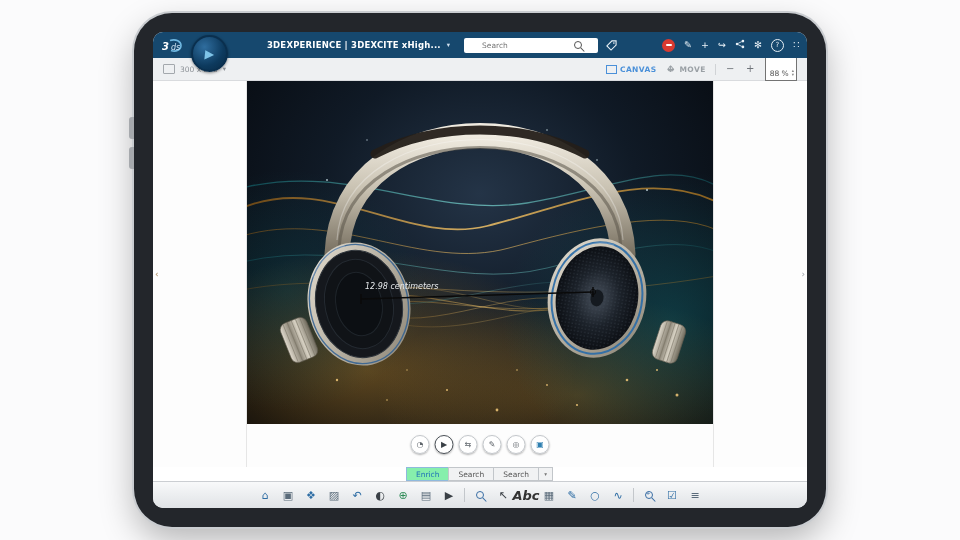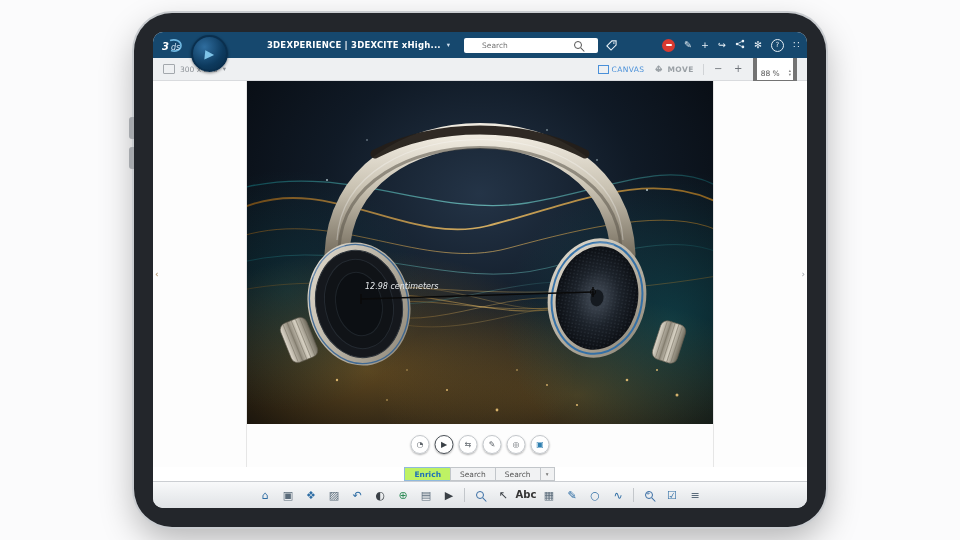--- a/index.html
+++ b/index.html
@@ -51,28 +51,28 @@
   .tb-icon{color:#e8f0f6;font-size:9.5px;line-height:1;cursor:pointer;}
   .help-ic{width:11px;height:11px;border:1px solid #e8f0f6;border-radius:50%;font-size:7px;display:flex;align-items:center;justify-content:center;}
   
   .subbar{
     height:22px;flex:0 0 auto;background:#eef0f2;border-bottom:1px solid #d9dbde;
     display:flex;align-items:center;padding:0 10px;gap:5px;color:#8d9298;
   }
   .frame-ic{width:10px;height:8px;border:1px solid #a3a8ad;border-radius:1px;}
   .size-label{font-size:7.5px;}
   .sub-right{margin-left:auto;display:flex;align-items:center;gap:9px;}
-  .canvas-mode{display:flex;align-items:center;gap:3px;color:#4a90d9;font-size:7.5px;font-weight:normal;letter-spacing:.4px;}
+  .canvas-mode{display:flex;align-items:center;gap:3px;color:#4a90d9;font-size:7.5px;font-weight:bold;letter-spacing:.4px;}
   .canvas-ic{width:9px;height:7px;border:1px solid #4a90d9;}
   .move-mode{display:flex;align-items:center;gap:3px;color:#9aa0a5;font-size:7.5px;font-weight:bold;letter-spacing:.4px;}
   .move-ic{position:relative;width:11px;height:11px;display:inline-block;}
   .move-ic span{position:absolute;left:0;top:0;width:11px;height:11px;display:flex;align-items:center;justify-content:center;font-size:9px;color:#9aa0a5;}
   .vsep{width:1px;height:11px;background:#d0d3d6;}
   .zbtn{font-size:10px;color:#6f747a;width:11px;text-align:center;cursor:pointer;line-height:1;}
-  .zoom-box{display:flex;align-items:center;background:#fff;border:4px solid #737373;height:14px;padding:8px 2px 0 4px;gap:9px;}
+  .zoom-box{display:flex;align-items:center;background:#fff;border:1px solid #737373;height:14px;padding:8px 2px 0 4px;gap:3px;}
   .zoom-val{font-size:7.5px;color:#555;}
   .stepper{display:flex;flex-direction:column;line-height:1;}
   .stepper span{font-size:4.5px;color:#888;cursor:pointer;}
   
   .canvas{flex:1;position:relative;background:#fdfdfd;display:flex;align-items:center;justify-content:center;overflow:hidden;}
   .artwork{width:466px;height:468px;position:relative;box-shadow:0 0 0 1px #e6e6e6;flex:0 0 auto;}
   .artwork svg{display:block;}
   .edge-toggle{position:absolute;top:50%;transform:translateY(-50%);font-size:9px;color:#a8885d;cursor:pointer;line-height:1;}
   .edge-toggle.left{left:2px;}
   .edge-toggle.right{right:2px;color:#9aa0a6;}
@@ -83,36 +83,36 @@
     display:flex;align-items:center;justify-content:center;font-size:8px;color:#60666c;cursor:pointer;
   }
   .fbtn.playb{border:1.5px solid #4a5056;color:#3a4046;}
   .fbtn.matb{color:#2e7fb0;}
   
   .tabstrip{height:14px;flex:0 0 auto;background:#ffffff;display:flex;align-items:center;justify-content:center;}
   .tab{
     font-size:7.5px;height:12px;display:flex;align-items:center;padding:0 9px;
     border:1px solid #c2c6ca;background:#f1f2f3;color:#555;margin-left:-1px;cursor:pointer;
   }
-  .tab.active{background:#bef264;border-color:#8fb9dd;color:#1d6fb8;font-weight:bold;}
+  .tab.active{background:#86efac;border-color:#8fb9dd;color:#1d6fb8;font-weight:normal;}
   .tab-caret{
     font-size:5.5px;color:#777;border:1px solid #c2c6ca;background:#f1f2f3;height:12px;width:13px;
     display:flex;align-items:center;justify-content:center;margin-left:-1px;cursor:pointer;
   }
   
   .bottombar{
     height:26px;flex:0 0 auto;background:linear-gradient(#f8f9fa,#e0e3e6);
     border-top:1px solid #cbced2;display:flex;align-items:center;justify-content:center;gap:7px;
   }
   .bicon{
     font-size:11px;color:#2e6da4;line-height:1;display:flex;align-items:center;justify-content:center;
     width:16px;height:16px;cursor:pointer;
   }
   .bicon.g{color:#5a6b7a;} .bicon.d{color:#3a4046;} .bicon.grn{color:#2e8b57;}
-  .bicon.abc{font-size:10px;font-weight:bold;color:#333;letter-spacing:0;}
+  .bicon.abc{font-size:13px;font-weight:bold;color:#333;letter-spacing:0;font-style:italic;}
   .bsep{width:1px;height:14px;background:#c3c7cb;}
 </style>
 </head>
 <body>
 
 <div class="tablet">
   <div class="side-btn b1"></div>
   <div class="side-btn b2"></div>
 
   <div class="screen">

